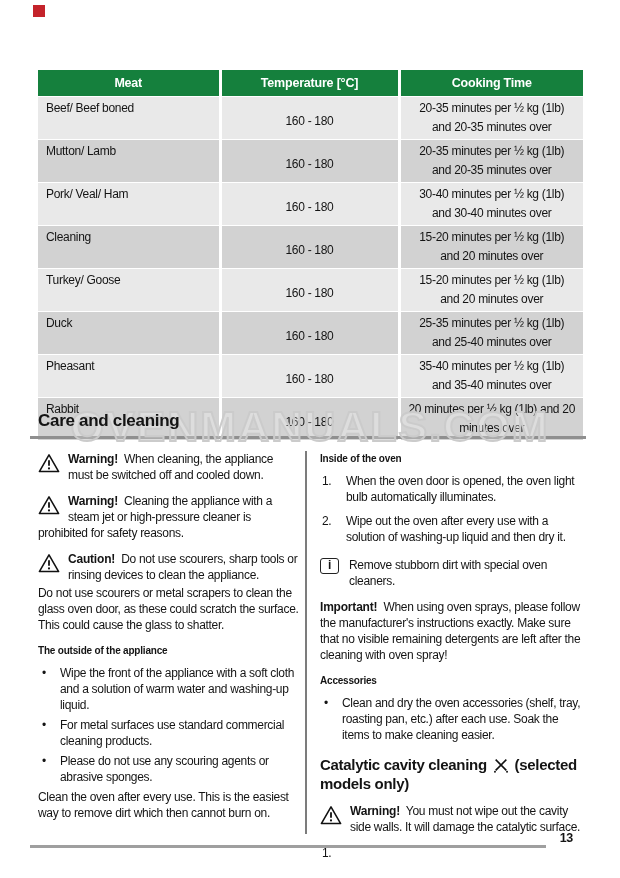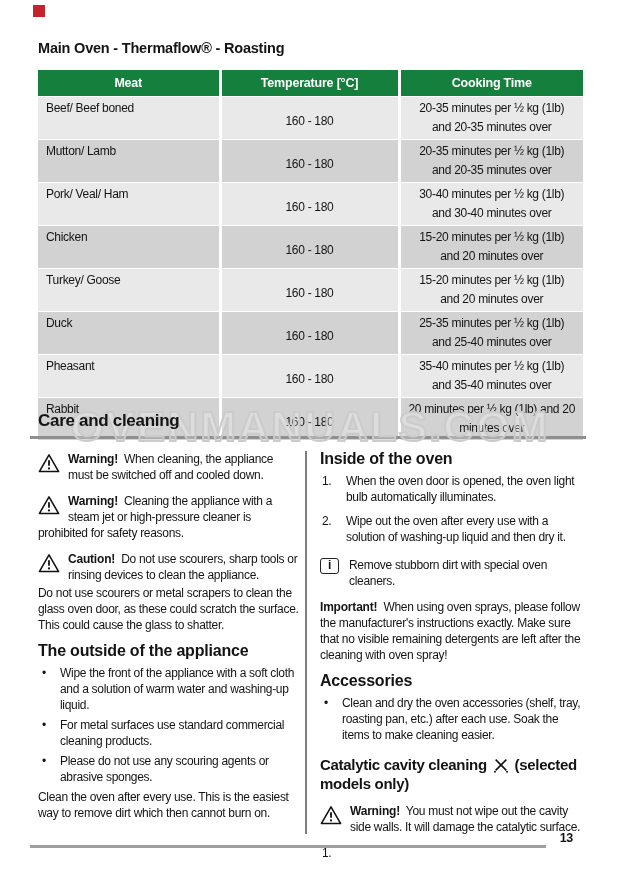--- a/index.html
+++ b/index.html
@@ -49,21 +49,21 @@
 
   .col-left, .col-right { font-size:12px; line-height:16px; }
   p.para { margin-bottom:9px; }
   b.inl { letter-spacing:-0.2px; }
 
   .note { margin-bottom:10px; overflow:visible; }
   .note .tri-box { float:left; width:30px; height:30px; padding-top:2px; }
   .note .note-text { }
   .note:after { content:""; display:block; clear:both; }
 
-  .subhead { font-size:16px; font-weight:bold; margin:10px 0 6px 0; letter-spacing:-0.2px; }
+  .subhead { font-size:10px; font-weight:bold; margin:10px 0 6px 0; letter-spacing:-0.2px; }
 
   .bullet-item { display:flex; margin-bottom:4px; }
   .bullet-item .bul { width:22px; padding-left:4px; flex:none; }
   .num-item { display:flex; margin-bottom:8px; }
   .num-item .num { width:26px; padding-left:2px; flex:none; }
 
   .info-note { margin:12px 0 10px 0; display:flex; align-items:flex-start; }
   .info-icon {
     flex:none; width:19px; height:16px; border:1.6px solid #222; border-radius:3px;
     font-size:12px; font-weight:bold; text-align:center; line-height:13px; margin-right:10px; margin-top:1px;
@@ -75,21 +75,20 @@
   .footer-rule { position:absolute; left:30px; top:845px; width:516px; height:3px; background:#9f9f9f; }
   .page-num { position:absolute; right:47px; top:831px; font-size:12.5px; font-weight:bold; }
 </style>
 </head>
 <body>
 
 <div class="page">
 
   <div class="red-marker"></div>
 
-  <div class="doc-title">Main Oven - Thermaflow® - Roasting</div>
 
   <table class="roasting">
     <thead>
       <tr>
         <th class="c1">Meat</th>
         <th class="c2">Temperature [°C]</th>
         <th class="c3">Cooking Time</th>
       </tr>
     </thead>
     <tbody>
@@ -102,21 +101,21 @@
         <td class="c1">Mutton/ Lamb</td>
         <td class="c2">160 - 180</td>
         <td class="c3">20-35 minutes per ½ kg (1lb) and 20-35 minutes over</td>
       </tr>
       <tr class="row-light">
         <td class="c1">Pork/ Veal/ Ham</td>
         <td class="c2">160 - 180</td>
         <td class="c3">30-40 minutes per ½ kg (1lb) and 30-40 minutes over</td>
       </tr>
       <tr class="row-dark">
-        <td class="c1">Chicken</td>
+        <td class="c1">Cleaning</td>
         <td class="c2">160 - 180</td>
         <td class="c3">15-20 minutes per ½ kg (1lb) and 20 minutes over</td>
       </tr>
       <tr class="row-light">
         <td class="c1">Turkey/ Goose</td>
         <td class="c2">160 - 180</td>
         <td class="c3">15-20 minutes per ½ kg (1lb) and 20 minutes over</td>
       </tr>
       <tr class="row-dark">
         <td class="c1">Duck</td>

